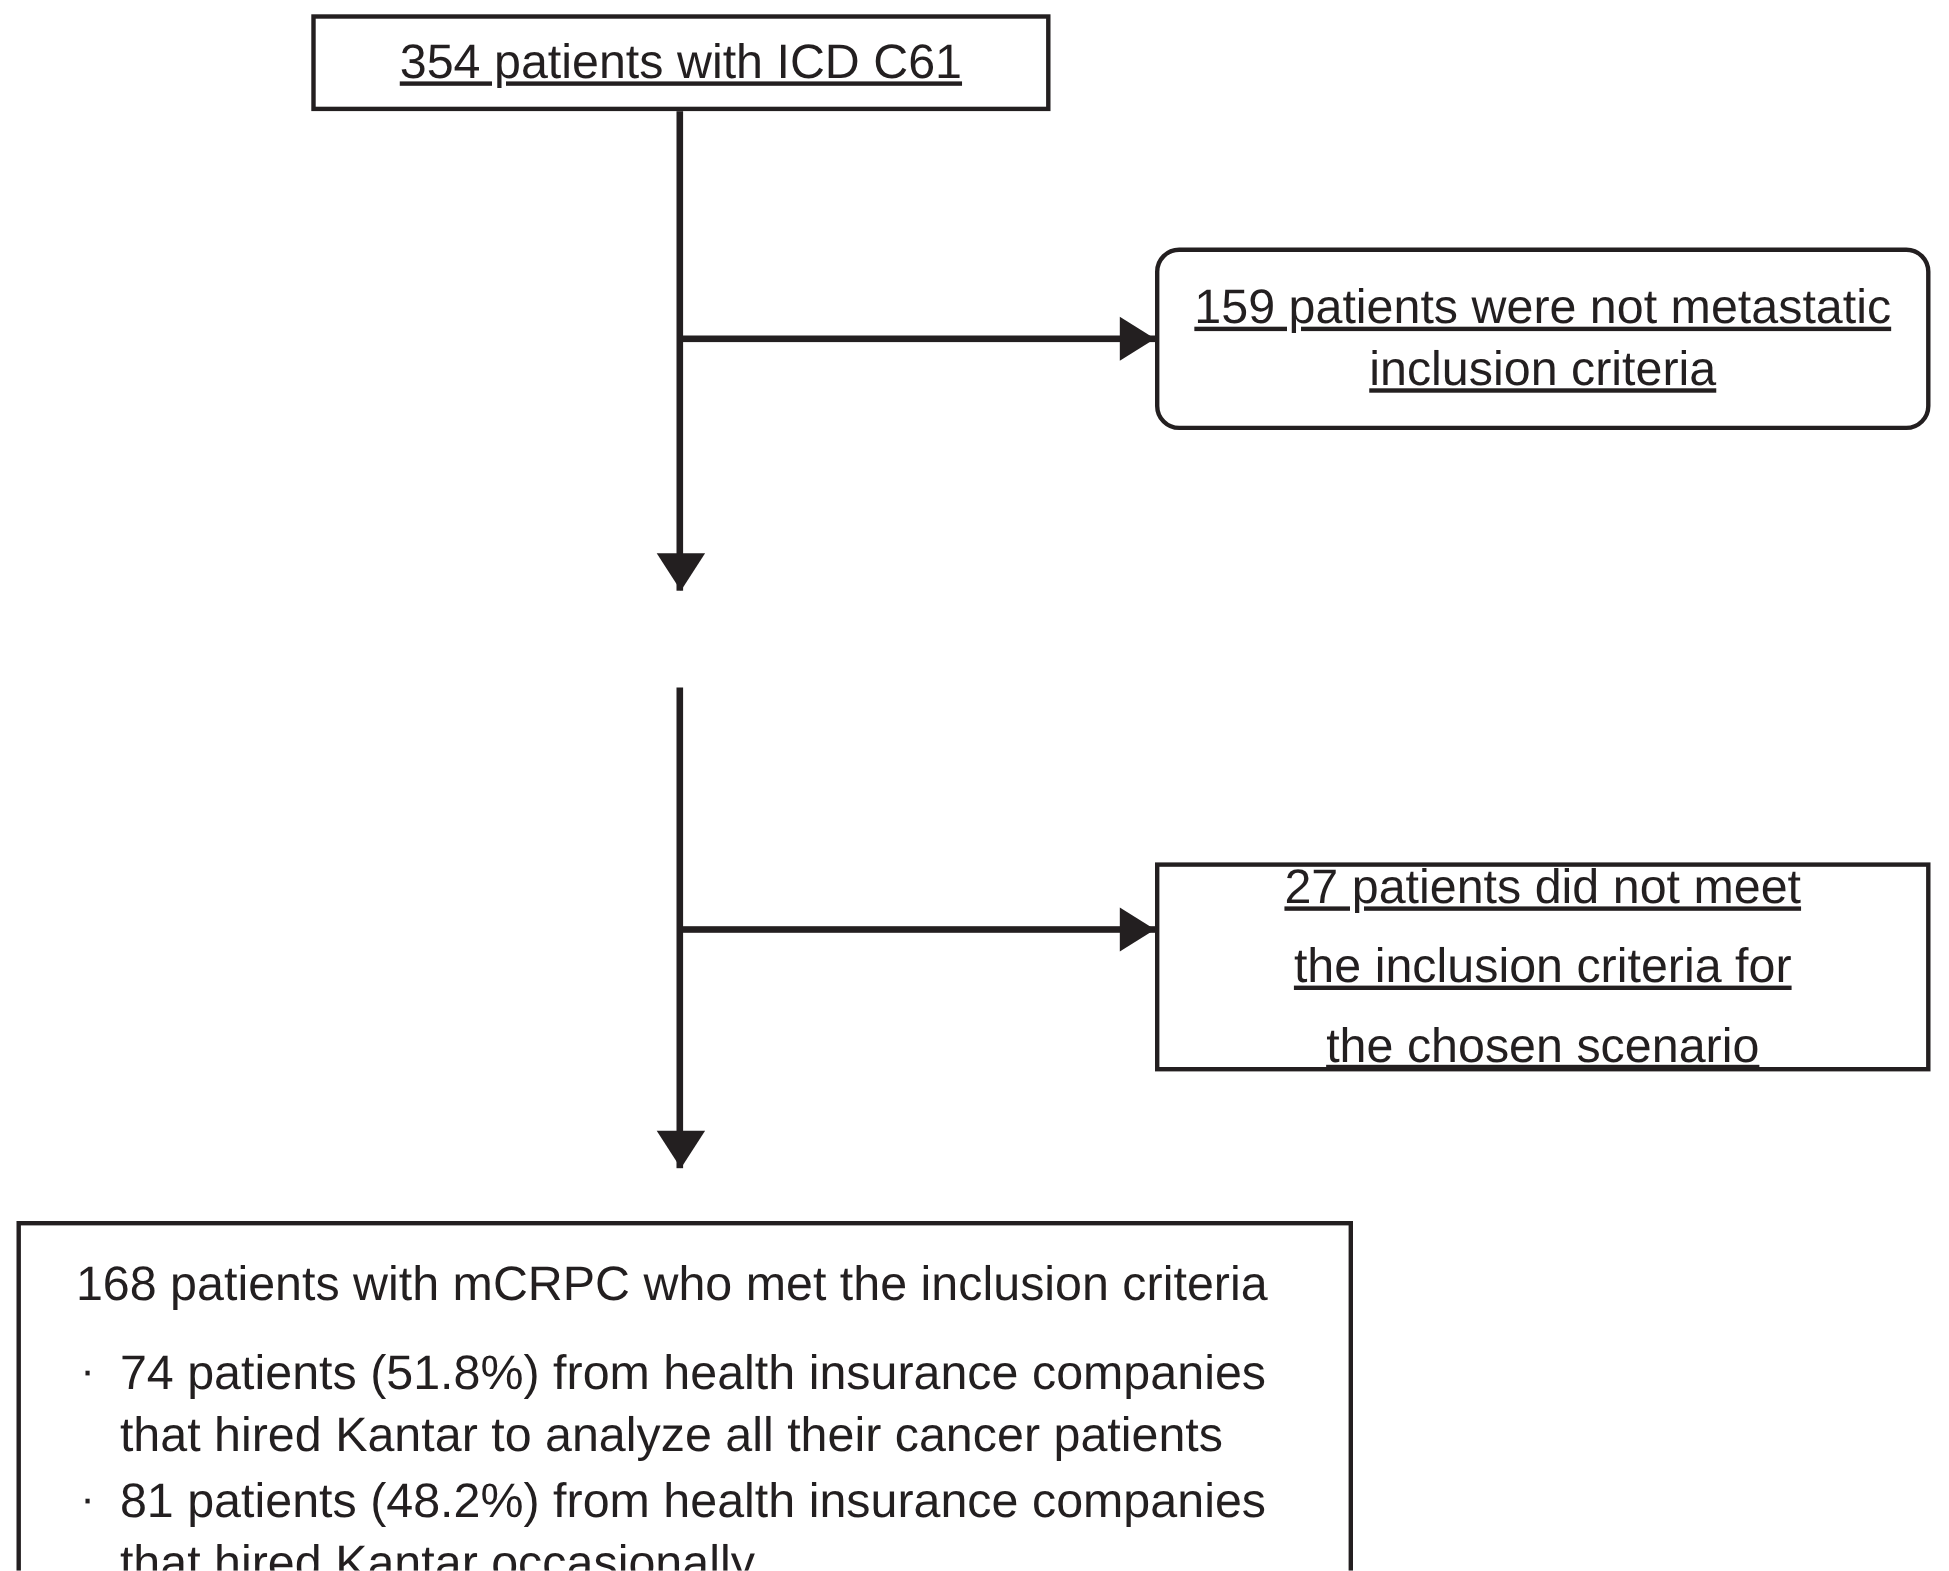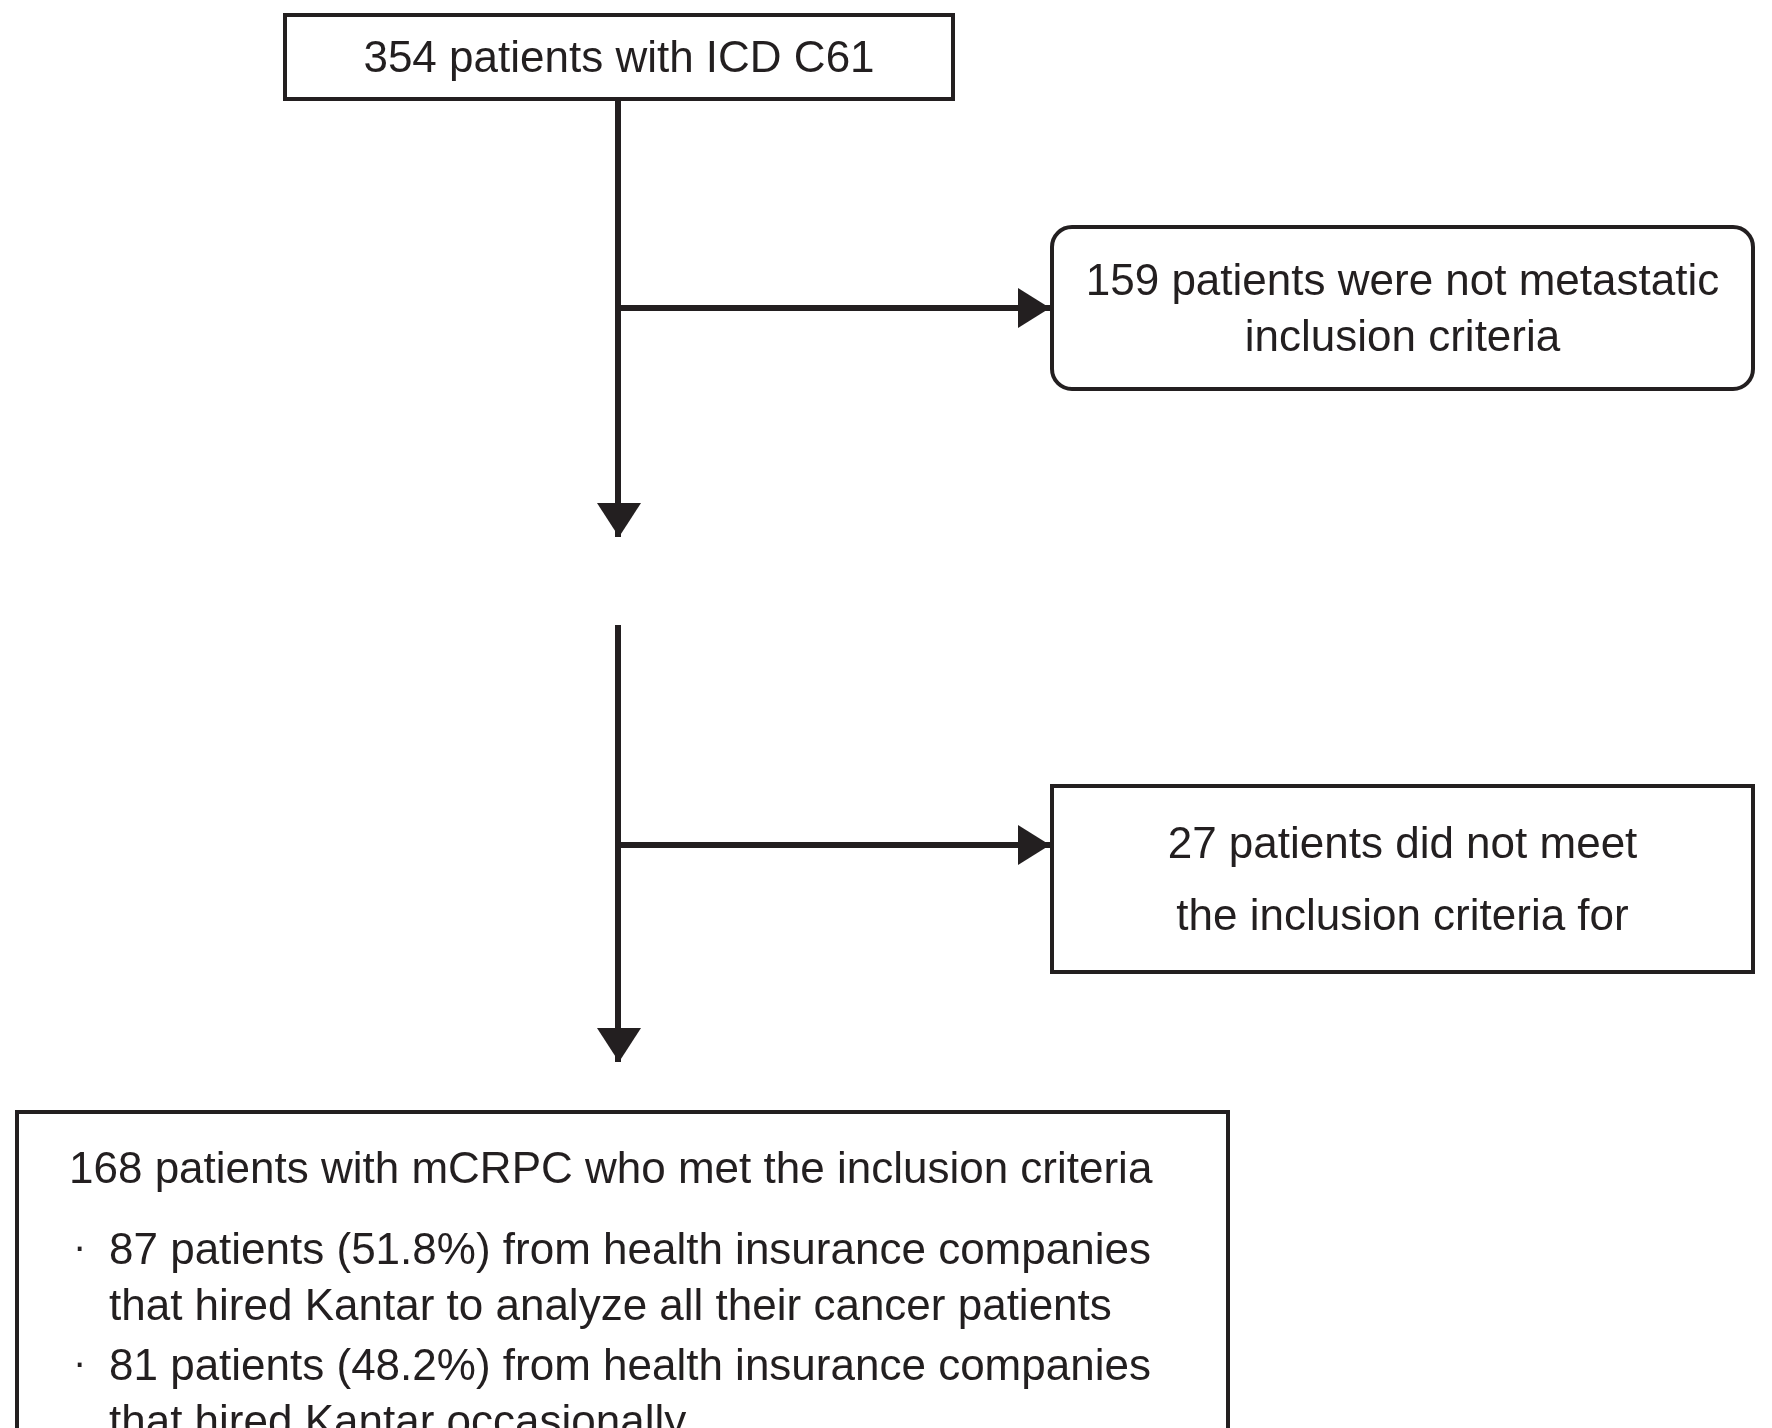--- a/index.html
+++ b/index.html
@@ -27,20 +27,21 @@
     flex-direction: column;
     justify-content: center;
     align-items: center;
     text-align: center;
   }
   .node .line {
     font-size: 44px;
     line-height: 1.27;
     white-space: nowrap;
     color: #231f20;
+    text-decoration: underline;
   }
 
   
   #node-icd       { left: 283px;  top: 13px;   width: 672px; height: 88px;  }
   #node-mcrpc     { left: 283px;  top: 537px;  width: 672px; height: 88px;  }
   #node-excl1     { left: 1050px; top: 225px;  width: 705px; height: 166px; border-radius: 22px; }
   #node-excl2     { left: 1050px; top: 784px;  width: 705px; height: 190px; gap: 16px; }
 
   #node-final {
     position: absolute;
@@ -143,28 +144,29 @@
 
   <div class="node" id="node-excl1">
     <div class="line">159 patients were not metastatic</div>
     <div class="line">inclusion criteria</div>
   </div>
 
 
   <div class="node" id="node-excl2">
     <div class="line">27 patients did not meet</div>
     <div class="line">the inclusion criteria for</div>
+    <div class="line">the chosen scenario</div>
   </div>
 
   <div id="node-final">
     <div class="headline">168 patients with mCRPC who met the inclusion criteria</div>
 
     <div class="bullet-row">
       <div class="bullet-mark">·</div>
-      <div class="bullet-text">87 patients (51.8%) from health insurance companies
+      <div class="bullet-text">74 patients (51.8%) from health insurance companies
 that hired Kantar to analyze all their cancer patients</div>
     </div>
 
     <div class="bullet-row">
       <div class="bullet-mark">·</div>
       <div class="bullet-text">81 patients (48.2%) from health insurance companies
 that hired Kantar occasionally</div>
     </div>
   </div>
 

